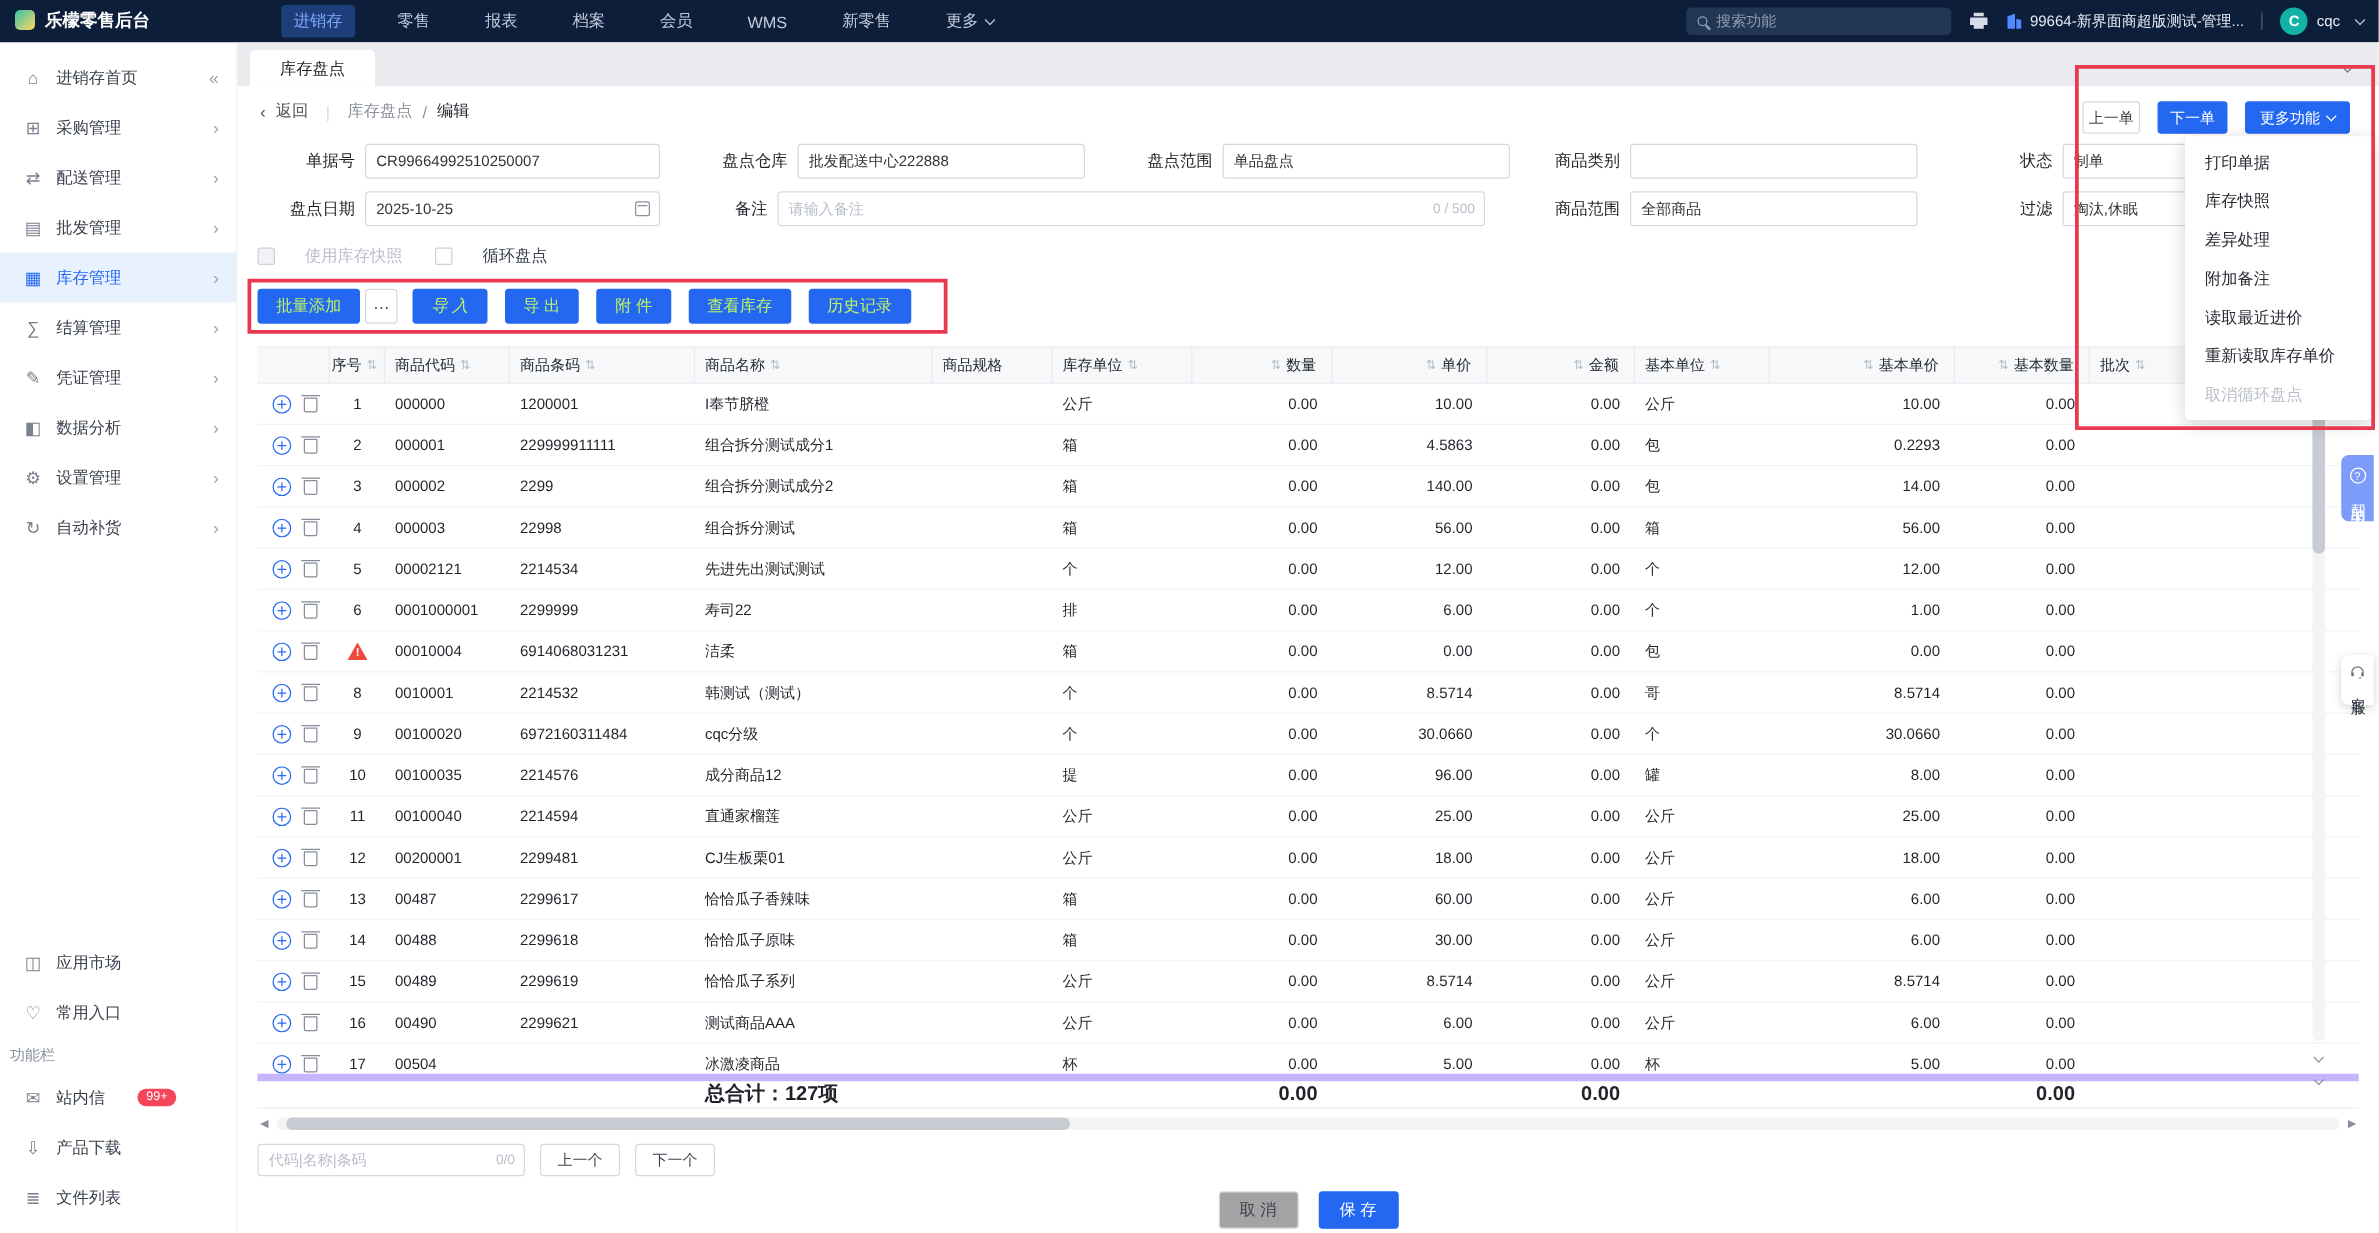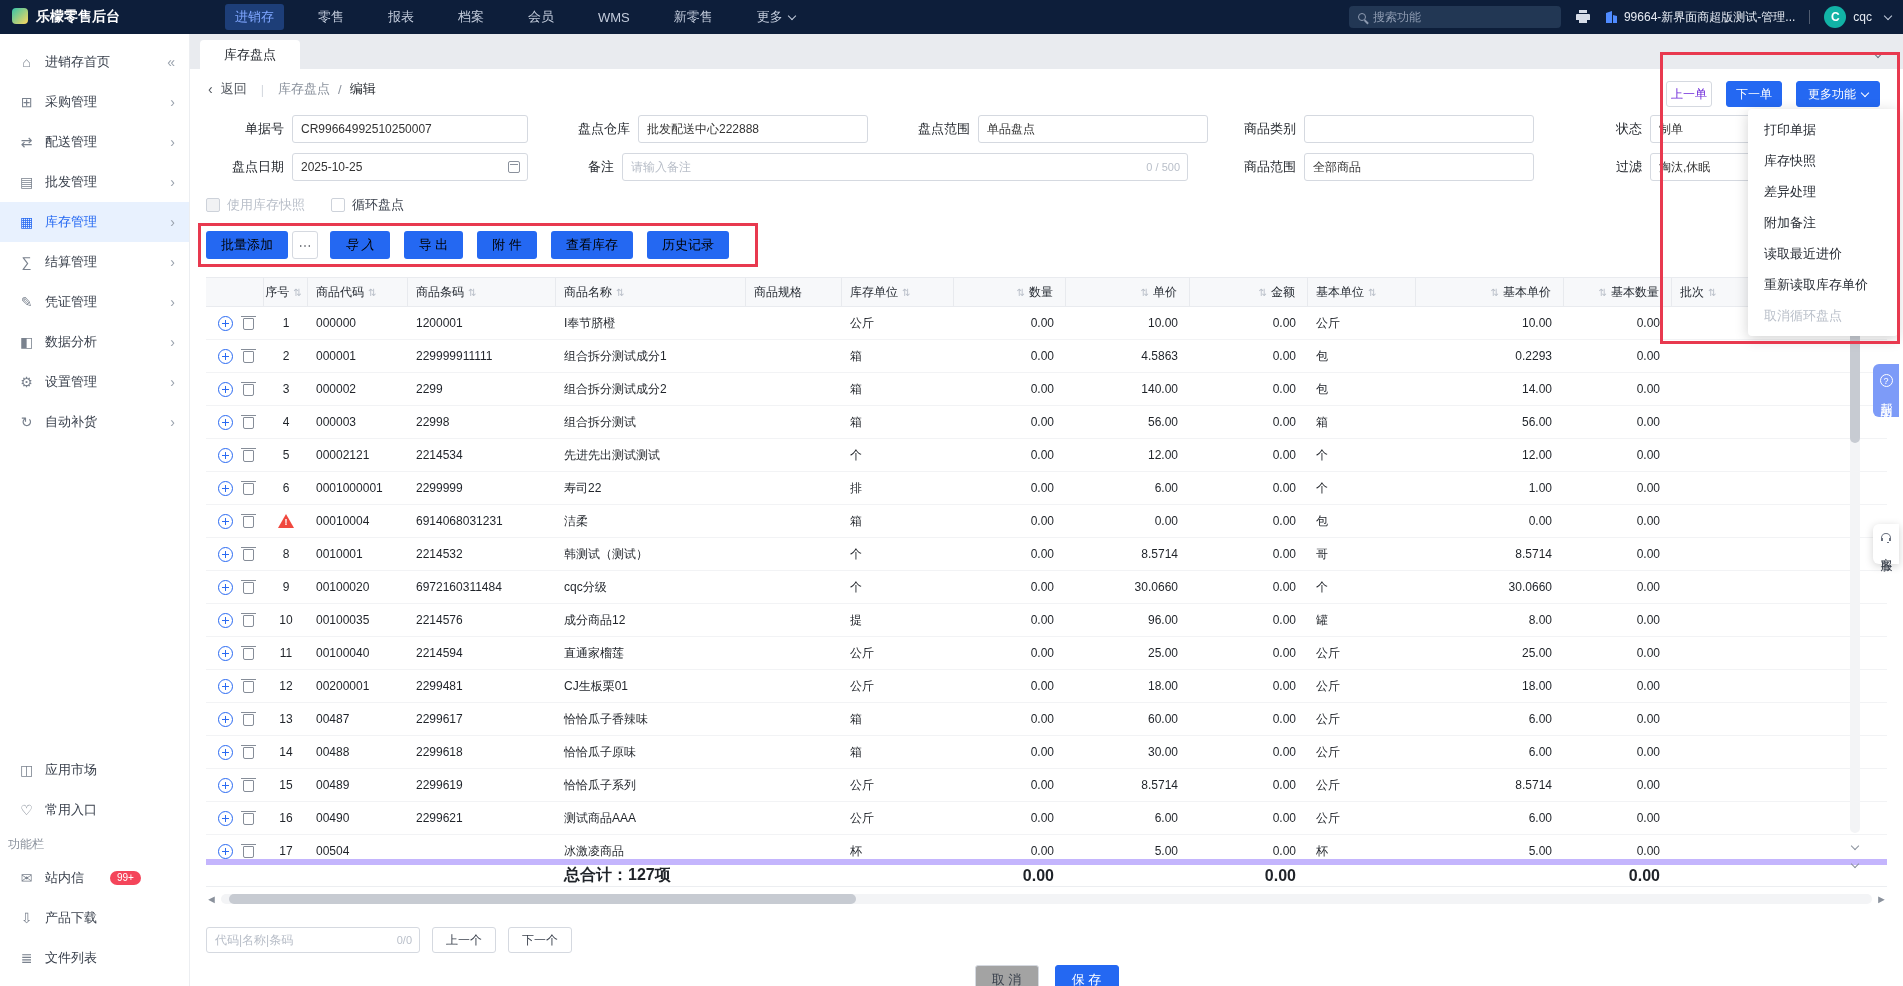--- a/index.html
+++ b/index.html
@@ -41,44 +41,44 @@
   .tab { height:29px; background:#fff; display:flex; align-items:center; padding:0 24px; font-size:13px; color:#1f2329; border-radius:4px 4px 0 0; }
   .strip-chev { margin-left:auto; margin-right:22px; margin-bottom:12px; color:#6b7280; }
 
   .crumb { height:40px; display:flex; align-items:center; padding:0 18px; font-size:13px; color:#51565e; gap:8px; }
   .crumb .lt { font-size:14px; color:#51565e; }
   .crumb .sep { color:#d5d9e0; margin:0 6px; }
   .crumb .muted { color:#8a919c; }
   .crumb .cur { color:#1f2329; }
 
   .hdr-btn { position:absolute; height:26px; border-radius:3px; font-size:12px; display:flex; align-items:center; justify-content:center; cursor:pointer; z-index:30; }
-  .btn-white { background:#fff; border:1px solid #d5d9e0; color:#6d28d9;text-align:center; }
+  .btn-white { background:#fff; border:1px solid #d5d9e0; color:#404040;text-align:center; }
   .btn-blue { background:#2468f2; border:1px solid #2468f2; color:#fff; }
 
   
   .frow { position:relative; height:28px; margin-top:6px; }
   .frow2 { margin-top:10px; }
   .fgroup { position:absolute; display:flex; align-items:center; top:0; height:28px; }
   .flabel { text-align:right; margin-right:8px; font-size:13px; color:#1f2329; flex:0 0 auto; }
   .finput { height:28px; border:1px solid #d5d9e0; border-radius:3px; padding:0 8px; font-size:12px; color:#333; font-family:"Liberation Sans",sans-serif; outline:none; }
   .finput::placeholder { color:#b8bec8; }
   .inwrap { position:relative; display:flex; align-items:center; }
   .incount { position:absolute; right:8px; font-size:11px; color:#b9bfc9; pointer-events:none; }
   .ic-cal { position:absolute; right:8px; width:12px; height:12px; border:1px solid #8a919c; border-radius:2px; }
   .ic-cal::before { content:''; position:absolute; left:1px; right:1px; top:2px; height:1px; background:#8a919c; }
   .checkrow { margin-top:14px; padding-left:16px; display:flex; align-items:center; gap:26px; height:20px; }
-  .chkpair { display:flex; align-items:center; gap:7px; cursor:pointer; }
+  .chkpair { display:flex; align-items:center; gap:24px; cursor:pointer; }
   .chk { width:14px; height:14px; border:1px solid #cdd2da; border-radius:2px; background:#fff; }
   .chk-dis { background:#f1f2f4; }
   .chklabel { font-size:13px; color:#3a414d; }
   .chklabel-dis { color:#b9bfc9; }
 
   
   .toolbar { margin-top:16px; padding-left:16px; display:flex; align-items:center; height:28px; }
-  .tbtn { height:28px; padding:0 15px; background:#2468f2; color:#000000; font-size:13px; border-radius:3px; display:flex; align-items:center; cursor:pointer; border:none; font-family:"Liberation Sans",sans-serif; }
+  .tbtn { height:28px; padding:0 15px; background:#2468f2; color:#bef264; font-size:13px; border-radius:3px; display:flex; align-items:center; cursor:pointer; border:none; font-family:"Liberation Sans",sans-serif; }
   .tbtn + .tbtn { margin-left:14px; }
   .tbtn-more { width:26px; padding:0; justify-content:center; background:#fff; border:1px solid #d5d9e0; color:#51565e; margin-left:4px !important; }
 
   
   .table-area { margin:18px 16px 0 16px; --cols:58px 44px 100px 148px 190px 96px 112px 112px 124px 118px 108px 148px 108px 152px; }
   .thead, .trow, .tfoot { display:grid; grid-template-columns:var(--cols); align-items:center; }
   .thead { height:30px; background:#f7f8fa; border-top:1px solid #e9ebef; border-bottom:1px solid #e9ebef; font-size:12px; color:#262b33; }
   .hcell { display:flex; align-items:center; height:100%; padding-left:8px; white-space:nowrap; overflow:hidden; border-right:1px solid #e8eaee; }
   .hcell:last-child { border-right:none; }
   .hcell.t-r { justify-content:flex-end; padding-right:12px; padding-left:0; }
@@ -103,21 +103,21 @@
   .hscroll { margin:6px 16px 0 16px; height:12px; display:flex; align-items:center; gap:4px; }
   .hs-arrow { color:#8a919c; font-size:11px; line-height:1; cursor:pointer; }
   .hs-track { flex:1; height:10px; background:#f3f4f6; border-radius:5px; position:relative; }
   .hs-thumb { position:absolute; left:8px; top:0; width:38%; height:10px; background:#c7cbd2; border-radius:5px; cursor:grab; }
   .vscroll { position:absolute; left:1660px; top:243px; width:10px; height:556px; background:#f3f4f6; border-radius:5px; z-index:5; }
   .vs-thumb { position:absolute; top:16px; left:0; width:10px; height:150px; background:#c7cbd2; border-radius:5px; cursor:grab; }
   .vchev { position:absolute; left:1658px; width:14px; height:14px; display:flex; align-items:center; justify-content:center; color:#8a919c; cursor:pointer; z-index:5; }
   .vchev i { width:6px; height:6px; border-right:1.5px solid #8a919c; border-bottom:1.5px solid #8a919c; transform:rotate(45deg); display:block; margin-top:-3px; }
 
   
-  .bottomrow { margin-top:22px; padding-left:16px; display:flex; align-items:center; gap:12px; }
+  .bottomrow { margin-top:10px; padding-left:16px; display:flex; align-items:center; gap:12px; }
   .bsearch { width:214px; }
   .wbtn { height:26px; padding:0 13px; background:#fff; border:1px solid #d5d9e0; border-radius:3px; font-size:12px; color:#3a414d; display:flex; align-items:center; cursor:pointer; font-family:"Liberation Sans",sans-serif; }
   .actions { margin-top:12px; display:flex; justify-content:center; gap:16px; }
   .act { height:30px; width:64px; border-radius:3px; font-size:13px; display:flex; align-items:center; justify-content:center; cursor:pointer; }
   .act-cancel { background:#a3a3a3; border:1px solid #d5d9e0; color:#3a414d; }
   .act-save { background:#2468f2; border:1px solid #2468f2; color:#fff; }
 
   
   .more-menu { position:absolute; left:1558px; top:75px; width:150px; background:#fff; border-radius:4px; box-shadow:0 3px 14px rgba(0,0,0,.18); padding:5px 0; z-index:40; }
   .menu-item { height:31px; line-height:31px; padding:0 16px; font-size:13px; color:#262b33; cursor:pointer; white-space:nowrap; }

